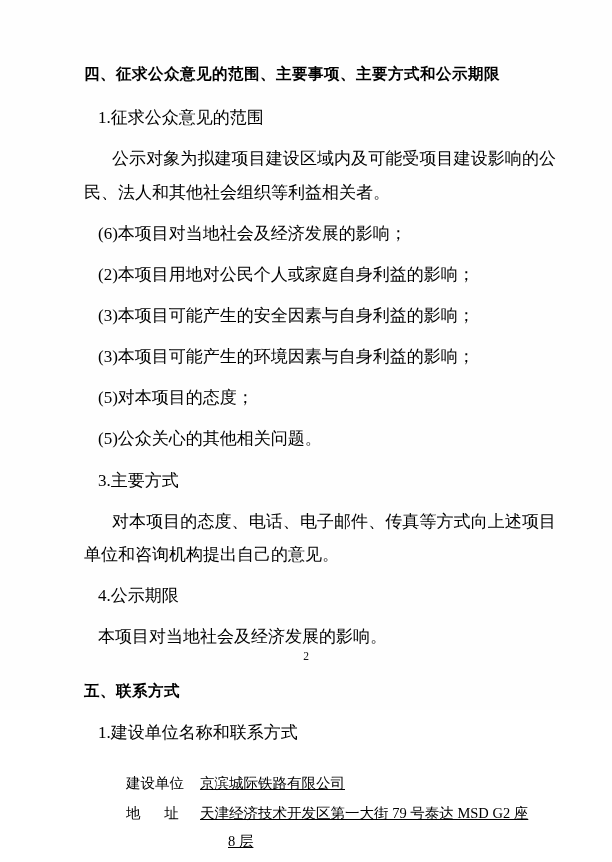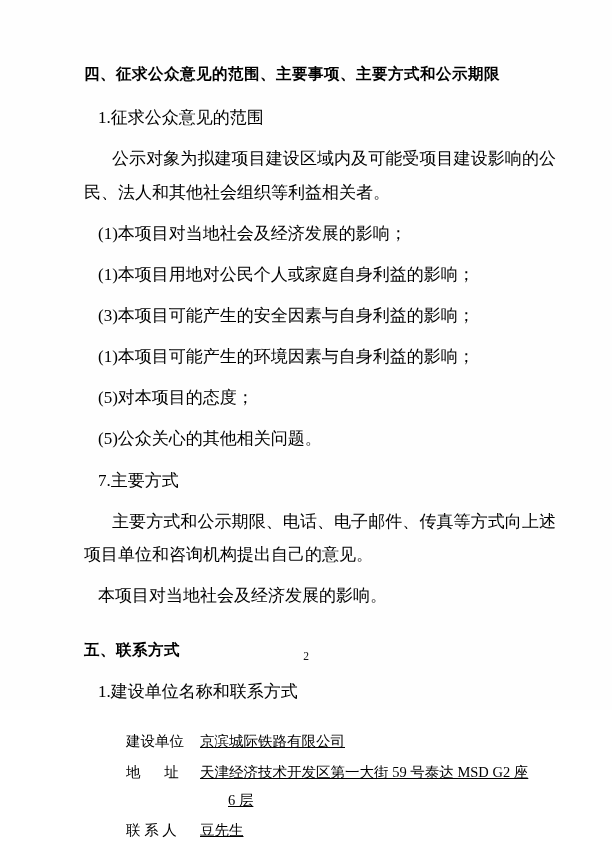--- a/index.html
+++ b/index.html
@@ -95,46 +95,47 @@
 <body>
 
 <div class="page">
   <div class="doc-body">
 
     <div class="h-sec">四、征求公众意见的范围、主要事项、主要方式和公示期限</div>
 
     <div class="p indent1">1.征求公众意见的范围</div>
     <div class="p flow">公示对象为拟建项目建设区域内及可能受项目建设影响的公民、法人和其他社会组织等利益相关者。</div>
 
-    <div class="p indent1">(1)本项目对当地社会及经济发展的影响；</div>
-    <div class="p indent1">(1)本项目用地对公民个人或家庭自身利益的影响；</div>
+    <div class="p indent1">(6)本项目对当地社会及经济发展的影响；</div>
+    <div class="p indent1">(2)本项目用地对公民个人或家庭自身利益的影响；</div>
     <div class="p indent1">(3)本项目可能产生的安全因素与自身利益的影响；</div>
-    <div class="p indent1">(1)本项目可能产生的环境因素与自身利益的影响；</div>
+    <div class="p indent1">(3)本项目可能产生的环境因素与自身利益的影响；</div>
     <div class="p indent1">(5)对本项目的态度；</div>
     <div class="p indent1">(5)公众关心的其他相关问题。</div>
 
-    <div class="p indent1">7.主要方式</div>
-    <div class="p flow">主要方式和公示期限、电话、电子邮件、传真等方式向上述项目单位和咨询机构提出自己的意见。</div>
+    <div class="p indent1">3.主要方式</div>
+    <div class="p flow">对本项目的态度、电话、电子邮件、传真等方式向上述项目单位和咨询机构提出自己的意见。</div>
 
+    <div class="p indent1">4.公示期限</div>
     <div class="p indent1">本项目对当地社会及经济发展的影响。</div>
 
     <div class="h-sec second">五、联系方式</div>
 
     <div class="p indent1 tight">1.建设单位名称和联系方式</div>
 
     <div class="contact-row">
       <div class="contact-label">建设单位</div>
       <div class="contact-value">京滨城际铁路有限公司</div>
     </div>
 
     <div class="contact-row">
       <div class="contact-label spaced">地 址</div>
       <div class="contact-value">
-        <span>天津经济技术开发区第一大街 59 号泰达 MSD G2 座</span>
-        <span class="cont-line2">6 层</span>
+        <span>天津经济技术开发区第一大街 79 号泰达 MSD G2 座</span>
+        <span class="cont-line2">8 层</span>
       </div>
     </div>
 
     <div class="contact-row">
       <div class="contact-label">联 系 人</div>
       <div class="contact-value">豆先生</div>
     </div>
 
   </div>
 

